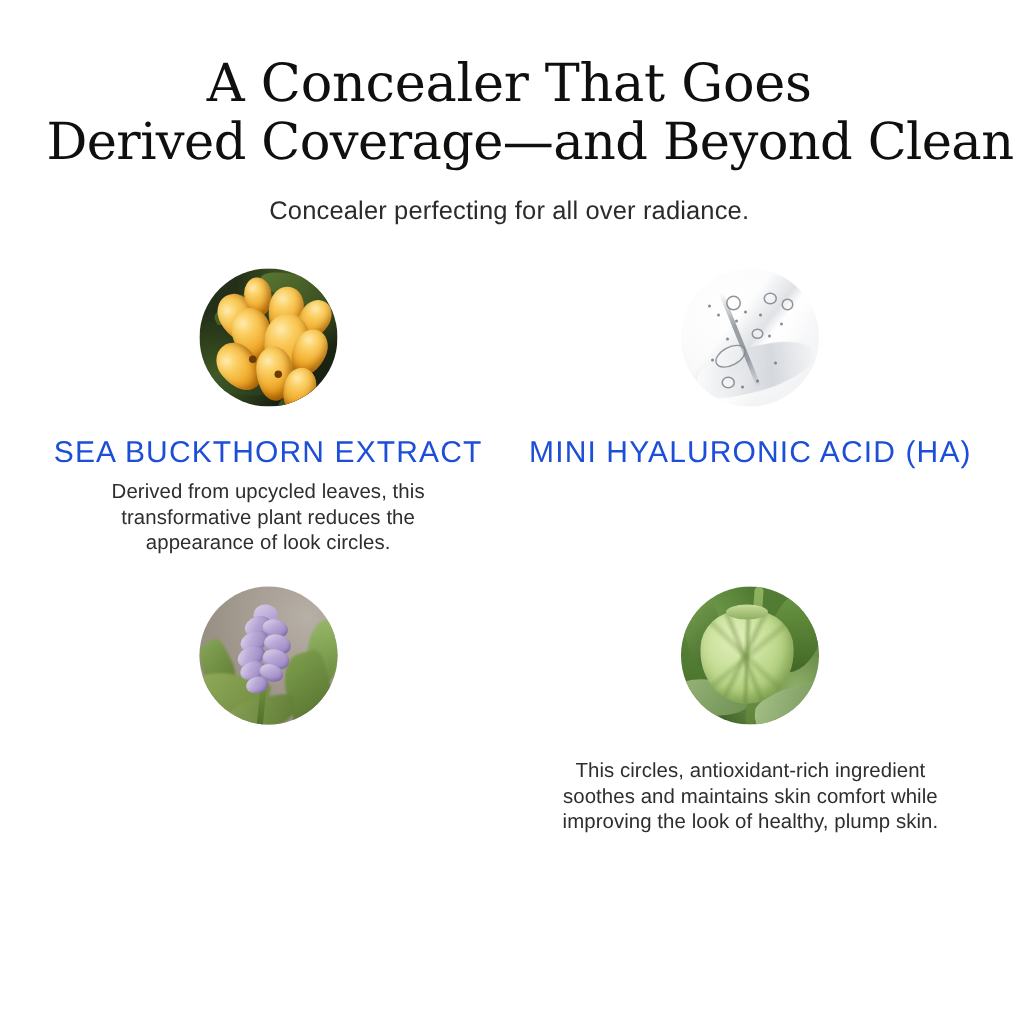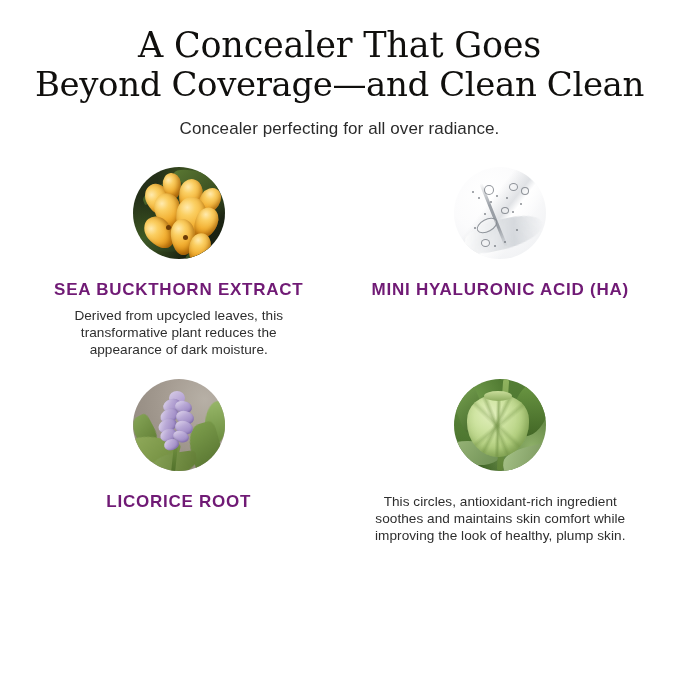--- a/index.html
+++ b/index.html
@@ -28,21 +28,21 @@
     padding-top: 22px;
     text-align: center;
   }
   .headline {
     font-family: "DejaVu Serif", "Liberation Serif", serif;
     font-weight: 400;
     font-size: 35px;
     line-height: 39px;
     color: #100f0d;
     letter-spacing: -0.2px;
-    margin: 4px;
+    margin: 15px;
     padding: 0 16px;
   }
   .headline .hl-line {
     display: block;
     white-space: nowrap;
   }
   .headline .hl-line.l2 {
     font-size: 34px;
     letter-spacing: -0.4px;
   }
@@ -83,25 +83,25 @@
     width: 92px;
     height: 92px;
     border-radius: 50%;
     overflow: hidden;
     position: relative;
     display: block;
   }
 
   .card-title {
     font-family: "Liberation Sans", sans-serif;
-    font-size: 17px;
+    font-size: 20px;
     line-height: 18px;
     letter-spacing: 0.75px;
-    color: #701a75;
-    font-weight: 700;
+    color: #1d4ed8;
+    font-weight: 400;
     margin: 0 0 8px 0;
     text-transform: uppercase;
     white-space: nowrap;
   }
   .card-body {
     font-family: "Liberation Sans", sans-serif;
     font-size: 13.6px;
     line-height: 17.2px;
     color: #2e2e2e;
     font-weight: 400;
@@ -300,21 +300,21 @@
   }
 </style>
 </head>
 <body>
 
 <div class="page">
 
   <div class="header">
     <h1 class="headline">
       <span class="hl-line l1">A Concealer That Goes</span>
-      <span class="hl-line l2">Beyond Coverage—and Clean Clean</span>
+      <span class="hl-line l2">Derived Coverage—and Beyond Clean</span>
     </h1>
     <p class="subtitle">Concealer perfecting for all over radiance.</p>
   </div>
 
   <div class="grid">
 
     <div class="card">
       <div class="thumb-wrap">
         <div class="thumb art-seabuckthorn">
           <span class="leaf lf1"></span>
@@ -329,21 +329,21 @@
           <span class="berry b2"></span>
           <span class="berry b7"></span>
           <span class="berry b5"></span>
           <span class="berry b6"></span>
           <span class="berry b9"></span>
           <span class="calyx c1"></span>
           <span class="calyx c2"></span>
         </div>
       </div>
       <h2 class="card-title">SEA BUCKTHORN EXTRACT</h2>
-      <p class="card-body">Derived from upcycled leaves, this transformative plant reduces the appearance of dark moisture.</p>
+      <p class="card-body">Derived from upcycled leaves, this transformative plant reduces the appearance of look circles.</p>
     </div>
 
     <div class="card">
       <div class="thumb-wrap">
         <div class="thumb art-gel">
           <span class="sheen"></span>
           <span class="fold"></span>
           <span class="ridge"></span>
           <span class="ov" style="left:22px; top:52px; width:20px; height:11px;"></span>
           <span class="bub" style="left:30px; top:18px; width:8px;  height:8px;"></span>
@@ -382,21 +382,20 @@
           <span class="floret" style="left:42px; top:22px; width:17px; height:12px; transform:rotate(12deg);"></span>
           <span class="floret" style="left:27px; top:30px; width:19px; height:13px; transform:rotate(-22deg);"></span>
           <span class="floret" style="left:43px; top:32px; width:18px; height:13px; transform:rotate(14deg);"></span>
           <span class="floret" style="left:25px; top:40px; width:19px; height:13px; transform:rotate(-26deg);"></span>
           <span class="floret" style="left:42px; top:42px; width:18px; height:13px; transform:rotate(16deg);"></span>
           <span class="floret" style="left:27px; top:50px; width:17px; height:12px; transform:rotate(-20deg);"></span>
           <span class="floret" style="left:40px; top:52px; width:16px; height:11px; transform:rotate(18deg);"></span>
           <span class="floret" style="left:31px; top:60px; width:15px; height:11px; transform:rotate(-14deg);"></span>
         </div>
       </div>
-      <h2 class="card-title">LICORICE ROOT</h2>
     </div>
 
     <div class="card">
       <div class="thumb-wrap">
         <div class="thumb art-gooseberry">
           <span class="gleaf gd"></span>
           <span class="gleaf gc"></span>
           <span class="gleaf ga"></span>
           <span class="gleaf gb"></span>
           <span class="gstem"></span>

